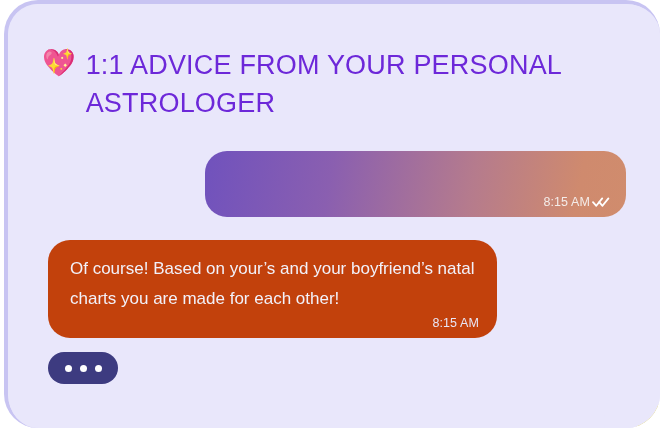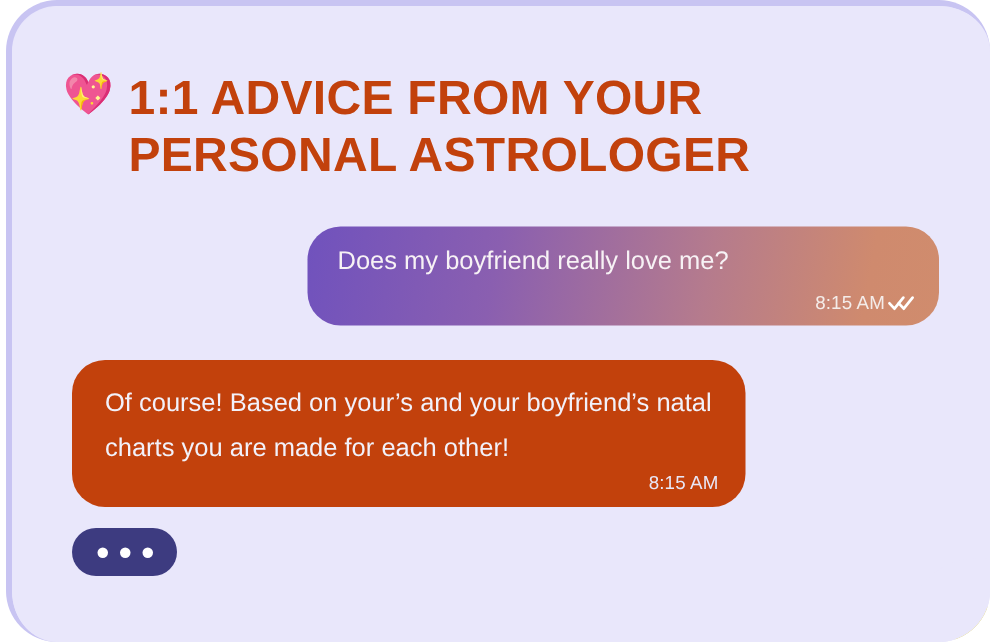--- a/index.html
+++ b/index.html
@@ -81,24 +81,24 @@
     display: flex;
     align-items: flex-start;
     gap: 10px;
   }
   .heading-emoji {
     font-size: 27px;
     line-height: 34px;
     flex: 0 0 auto;
   }
   .heading-text {
-    font-size: 32px;
+    font-size: 27px;
     line-height: 38px;
-    font-weight: 700;
-    color: #c2410c;
+    font-weight: 400;
+    color: #6d28d9;
     letter-spacing: 0.2px;
     max-width: 500px;
   }
 
   
   .chat {
     position: absolute;
     left: 0;
     top: 140px;
     right: 0;
@@ -203,21 +203,20 @@
     <div class="card-inner">
 
       <div class="heading">
         <span class="heading-emoji">💖</span>
         <span class="heading-text">1:1 ADVICE FROM YOUR PERSONAL ASTROLOGER</span>
       </div>
 
       <div class="chat">
 
         <div class="bubble bubble-out">
-          <div class="msg-text">Does my boyfriend really love me?</div>
           <div class="meta">
             <span class="time">8:15 AM</span>
             <span class="ticks">
               <svg width="18" height="12" viewBox="0 0 18 12" fill="none" xmlns="http://www.w3.org/2000/svg">
                 <path d="M1 6.2 L4.3 9.8 L10.2 2.4" stroke="#ffffff" stroke-width="1.8" stroke-linecap="round" stroke-linejoin="round"></path>
                 <path d="M7.2 6.2 L10.5 9.8 L16.4 2.4" stroke="#ffffff" stroke-width="1.8" stroke-linecap="round" stroke-linejoin="round"></path>
               </svg>
             </span>
           </div>
         </div>

